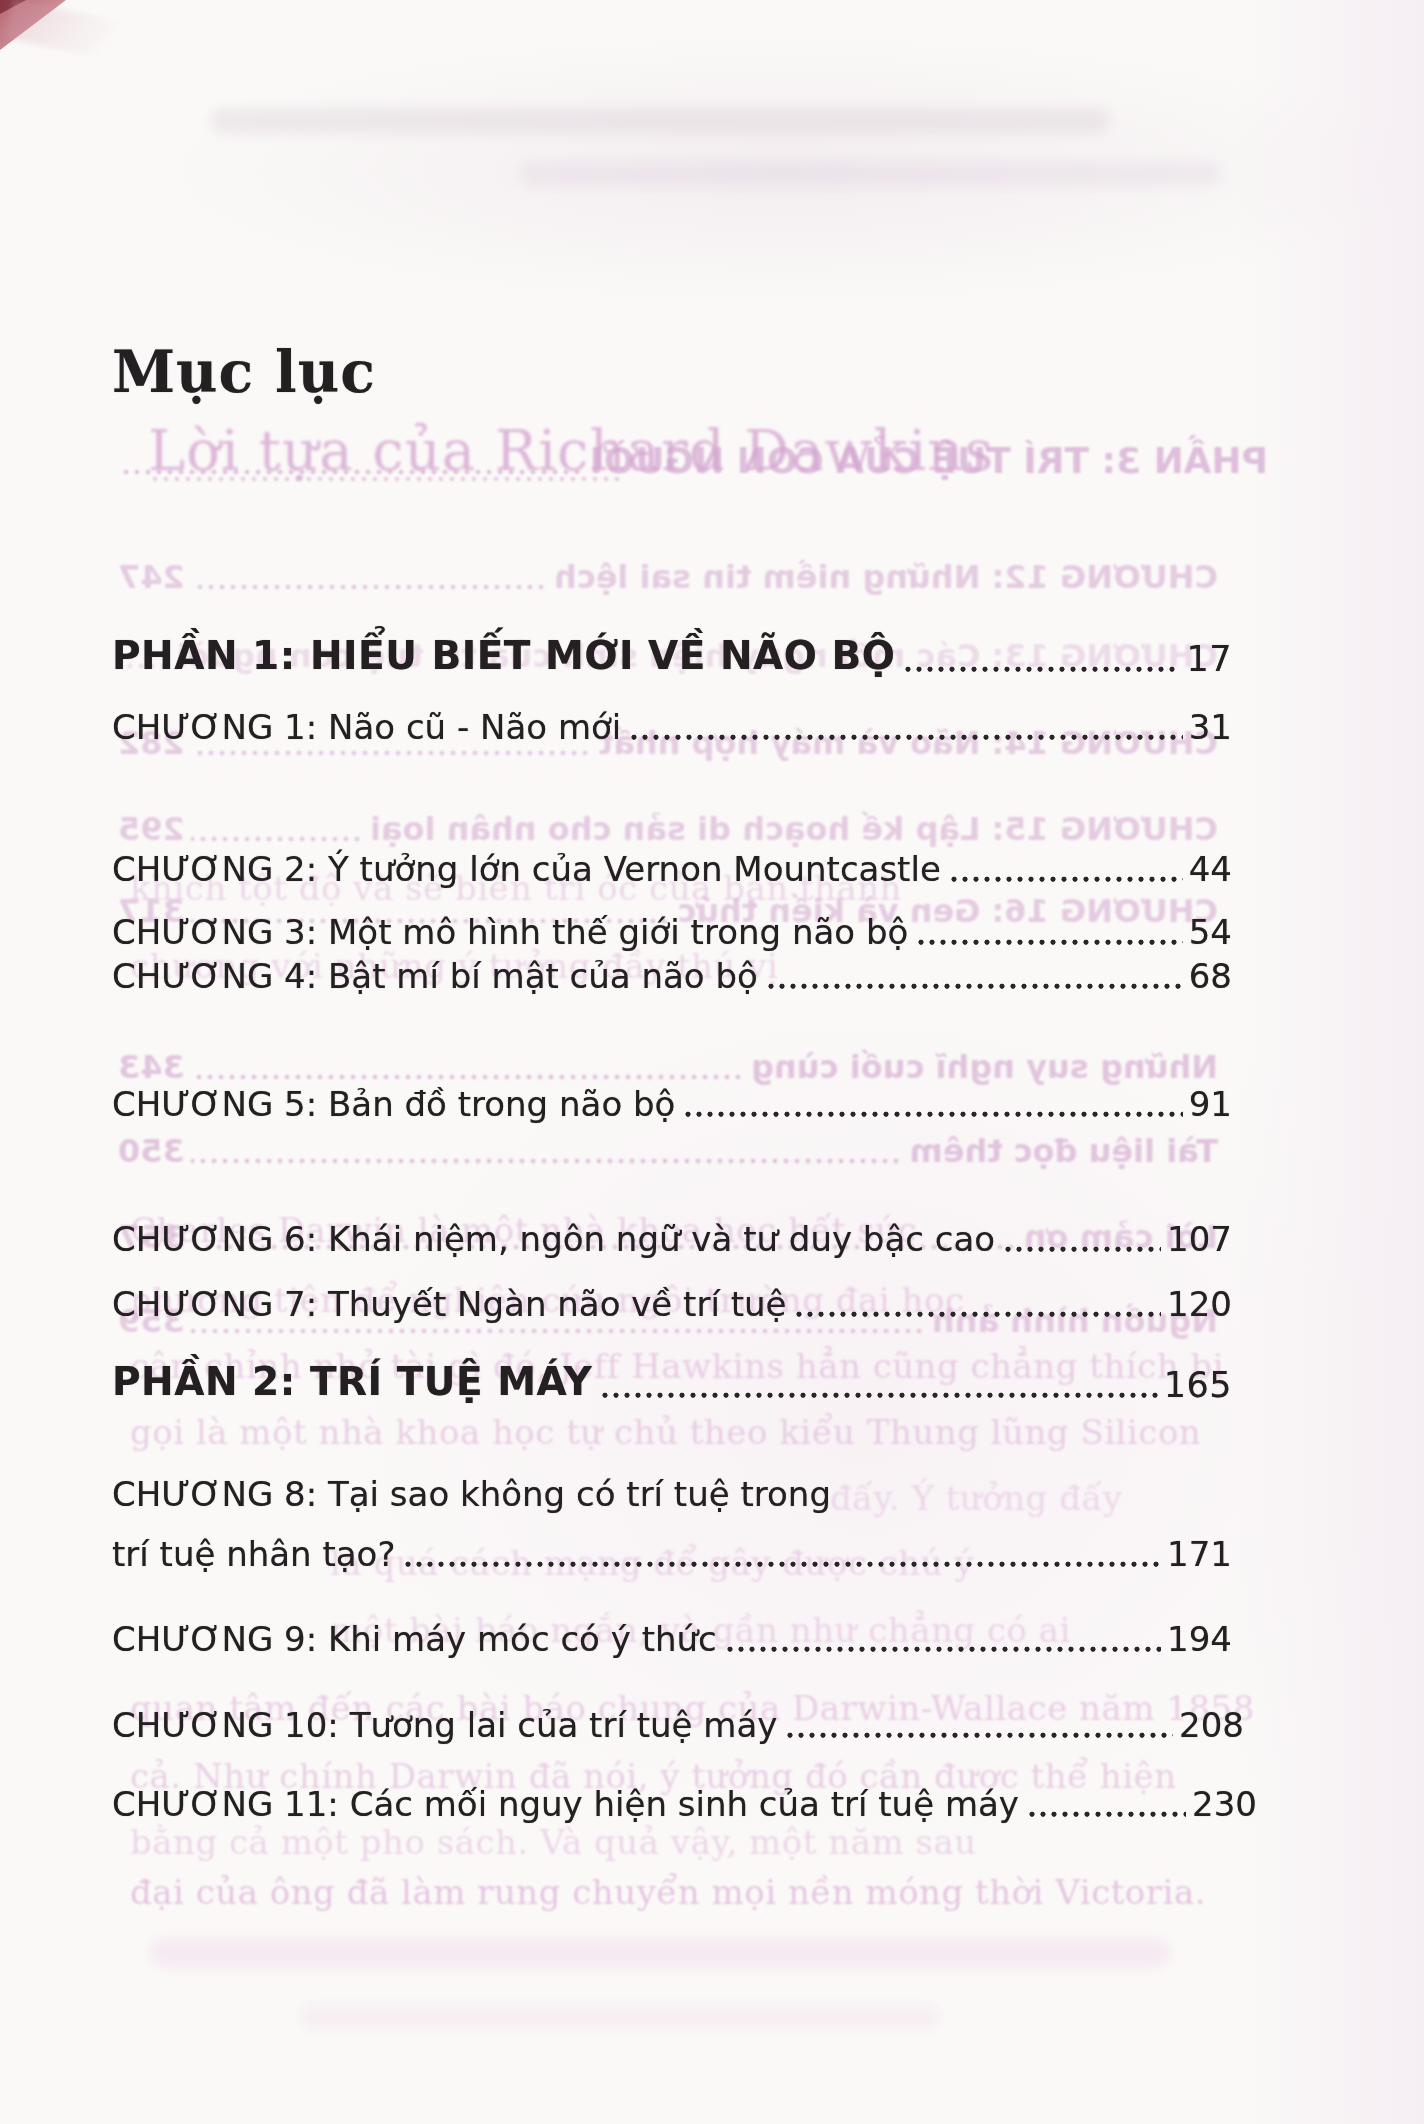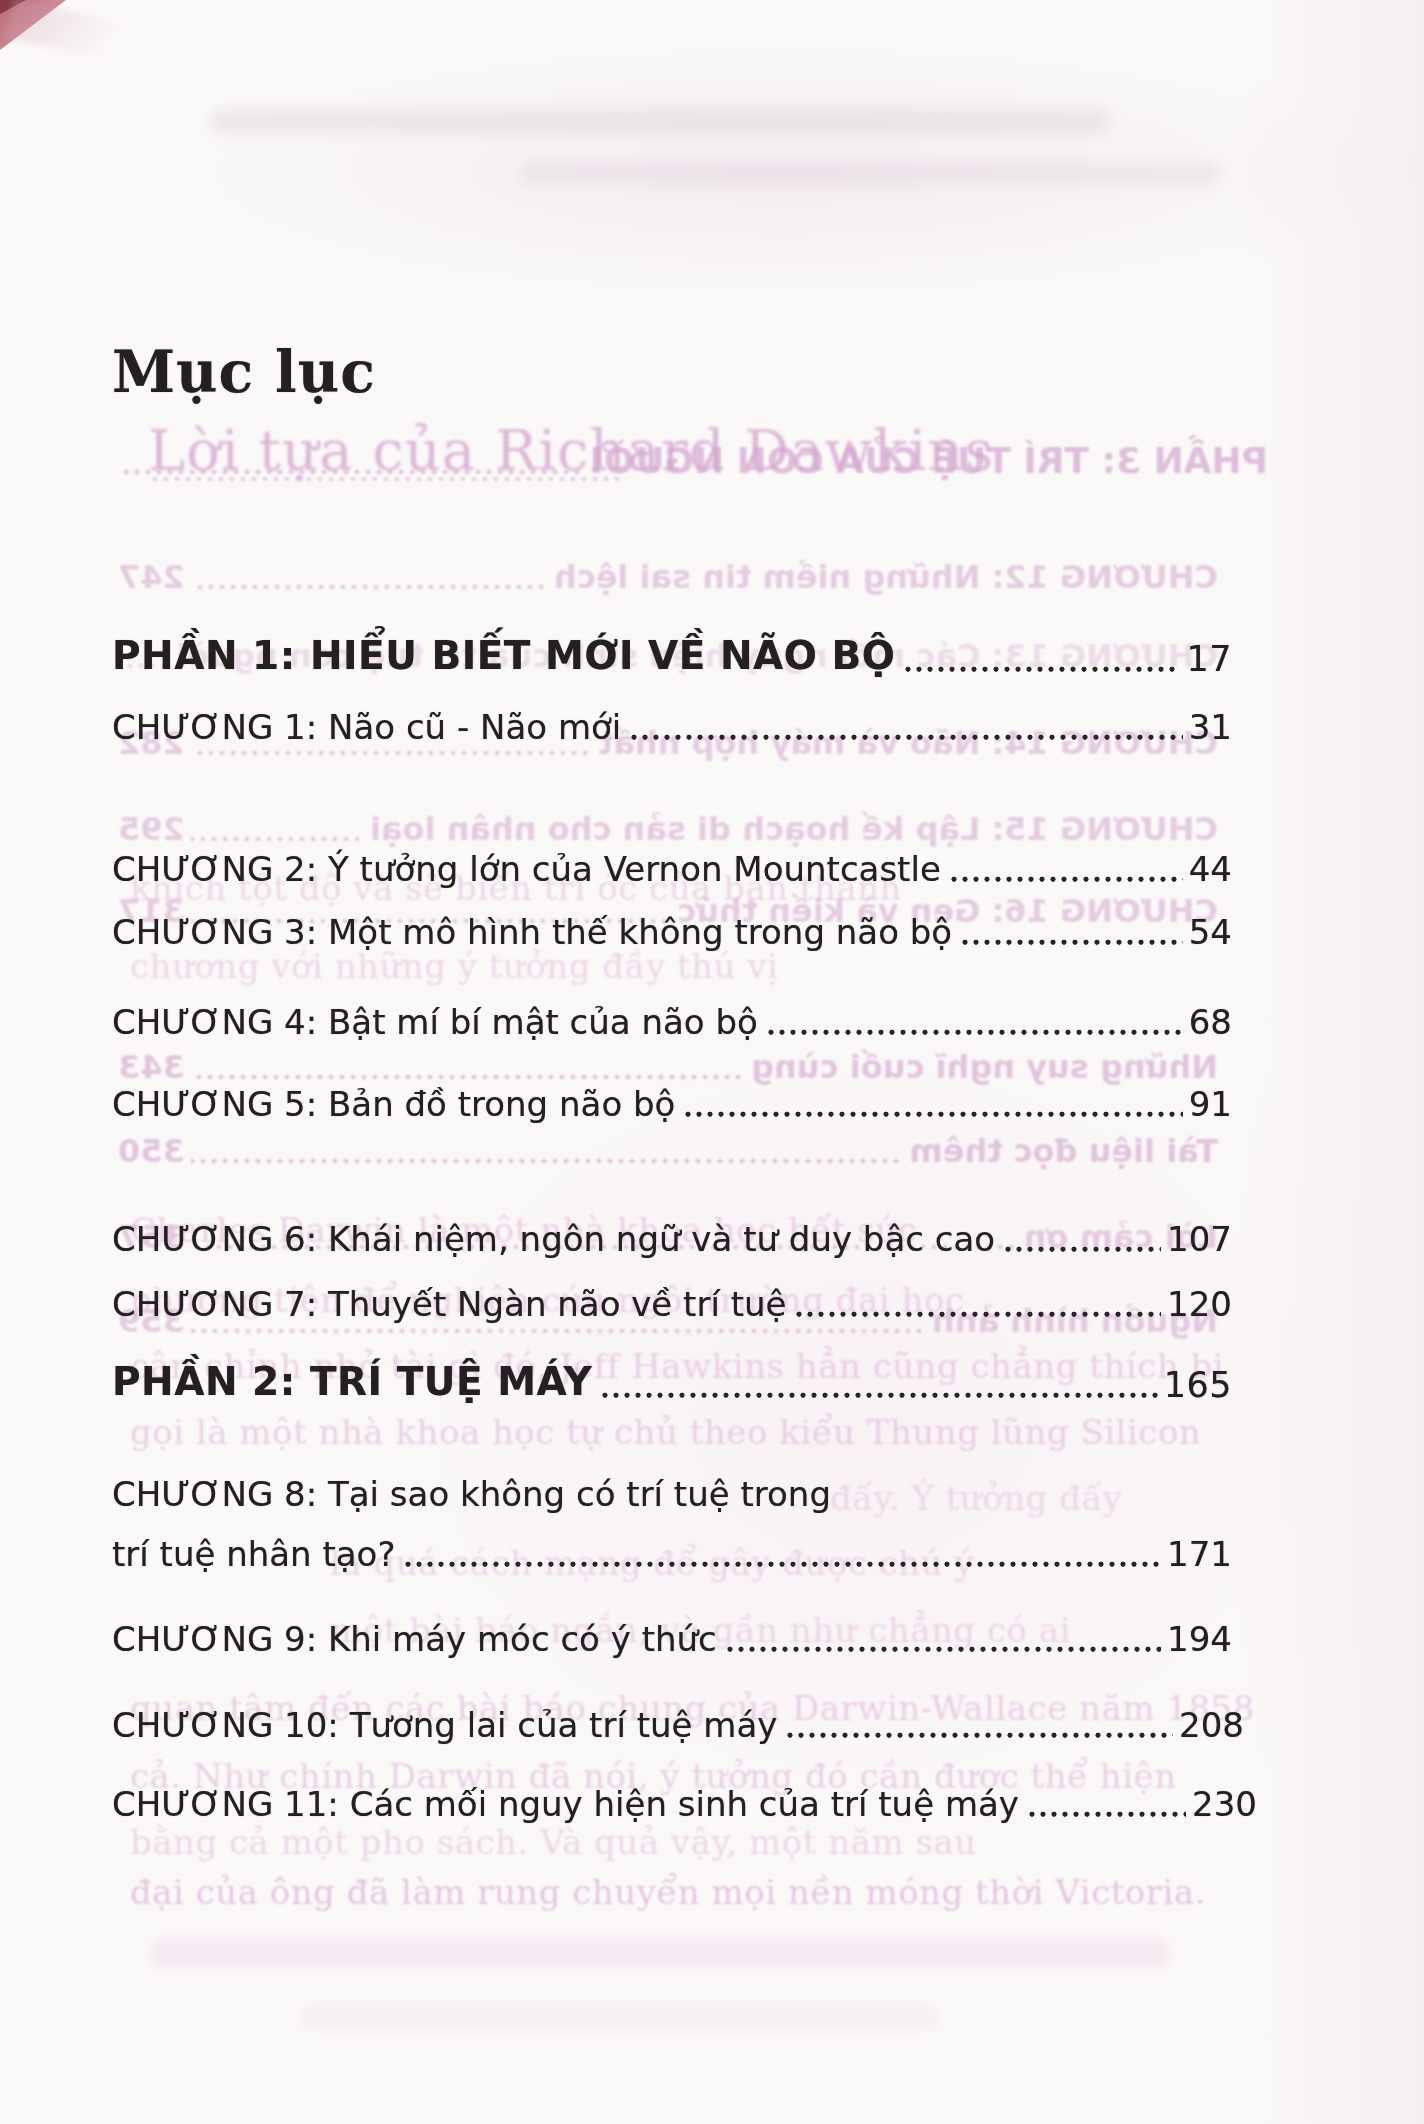--- a/index.html
+++ b/index.html
@@ -188,25 +188,25 @@
     <span class="label">CHƯƠNG 1: Não cũ - Não mới</span>
     <span class="leader"></span>
     <span class="page">31</span>
   </div>
   <div class="toc-row" style="top:832px;margin-top:18px;">
     <span class="label">CHƯƠNG 2: Ý tưởng lớn của Vernon Mountcastle</span>
     <span class="leader"></span>
     <span class="page">44</span>
   </div>
   <div class="toc-row" style="top:913px;">
-    <span class="label">CHƯƠNG 3: Một mô hình thế không trong não bộ</span>
+    <span class="label">CHƯƠNG 3: Một mô hình thế giới trong não bộ</span>
     <span class="leader"></span>
     <span class="page">54</span>
   </div>
-  <div class="toc-row" style="top:1003px;">
+  <div class="toc-row" style="top:957px;">
     <span class="label">CHƯƠNG 4: Bật mí bí mật của não bộ</span>
     <span class="leader"></span>
     <span class="page">68</span>
   </div>
   <div class="toc-row" style="top:1085px;">
     <span class="label">CHƯƠNG 5: Bản đồ trong não bộ</span>
     <span class="leader"></span>
     <span class="page">91</span>
   </div>
   <div class="toc-row" style="top:1220px;">

